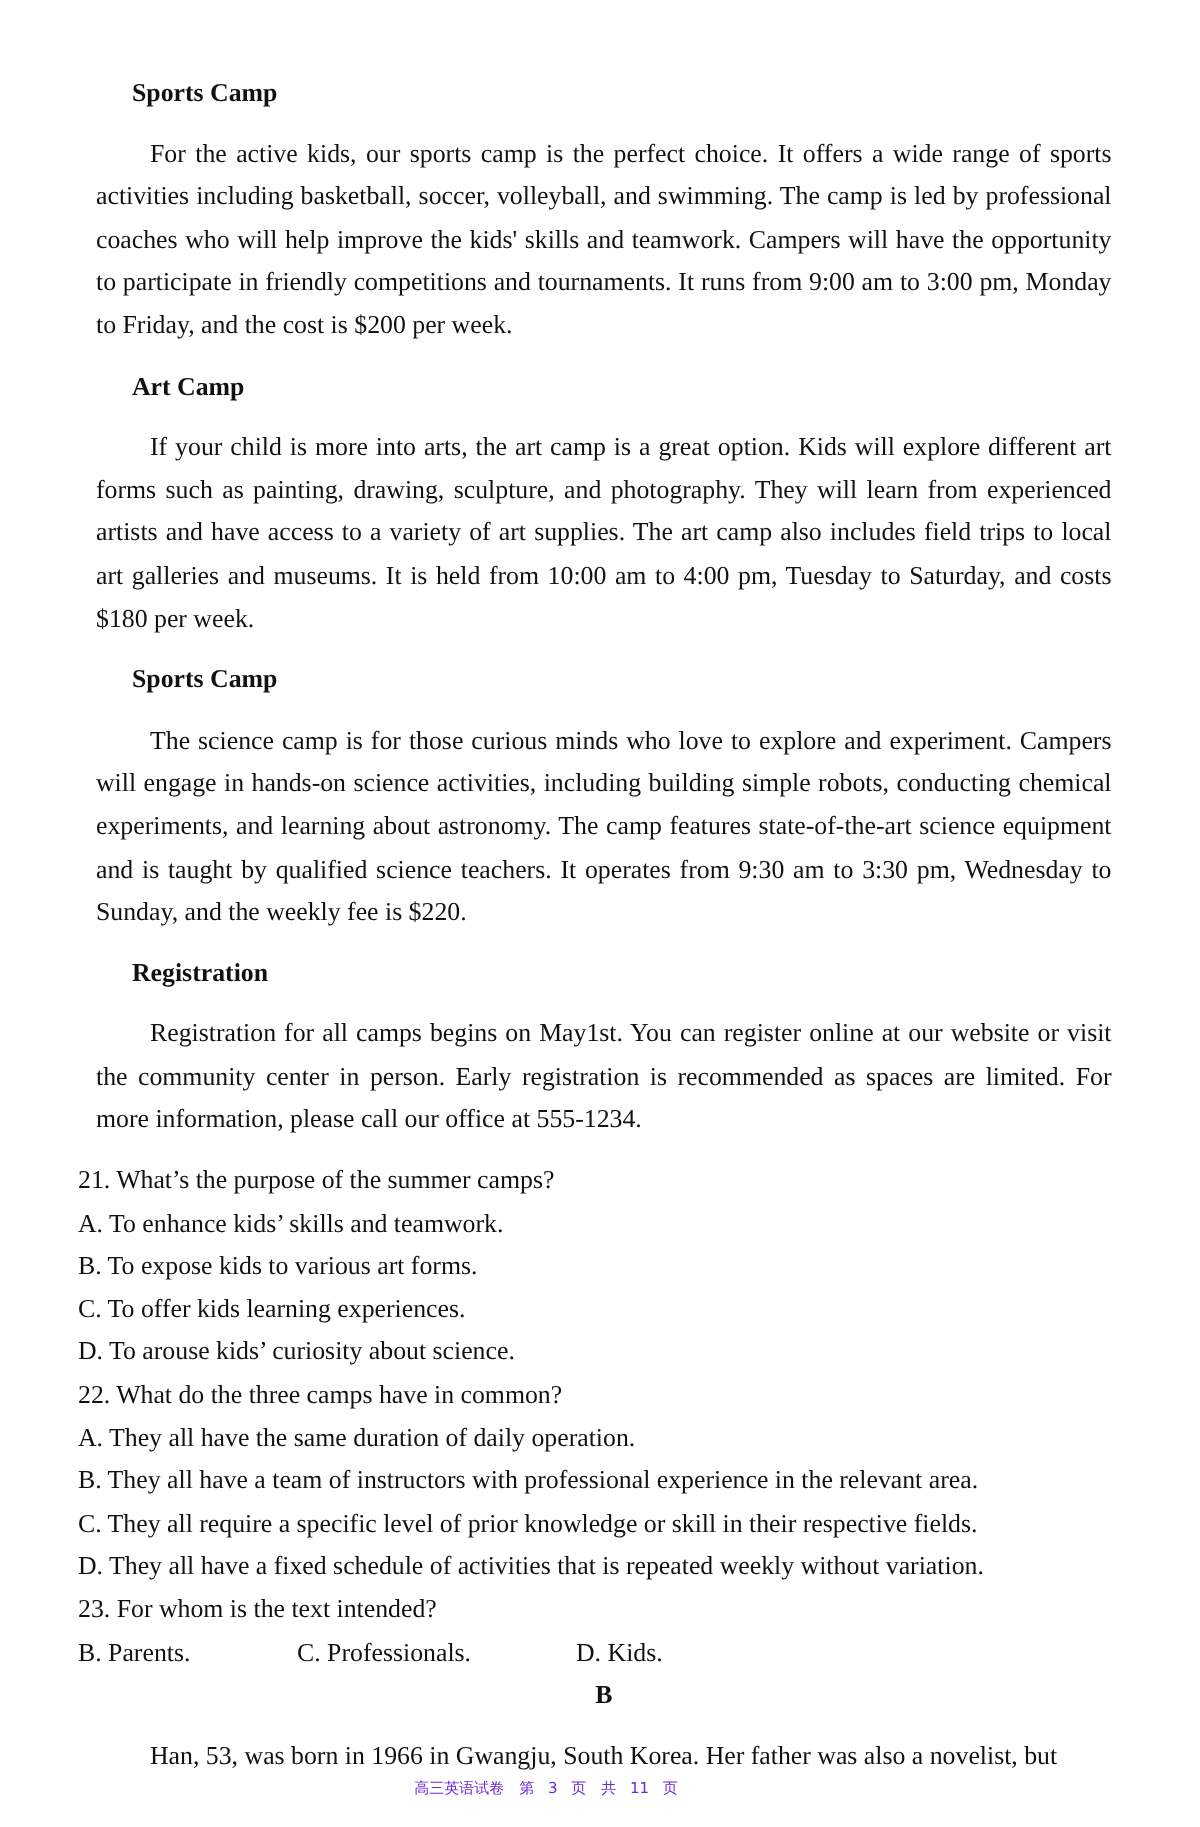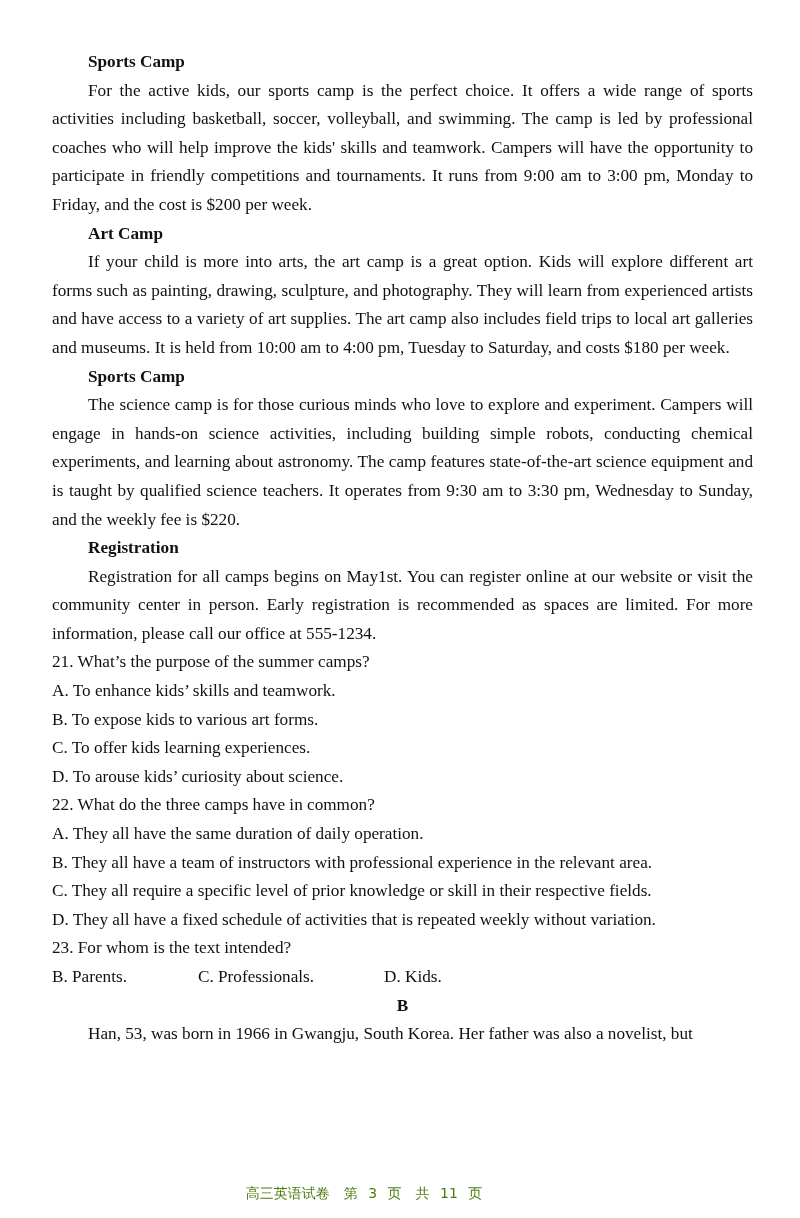--- a/index.html
+++ b/index.html
@@ -4,28 +4,28 @@
 <style>
   html, body { margin: 0; padding: 0; }
   body {
     width: 800px; height: 1218px; background: #ffffff; color: #111;
     font-family: "Liberation Serif", "DejaVu Serif", serif;
     position: relative; overflow: hidden;
   }
   .page { position: absolute; left: 52px; top: 48px; width: 701px; }
   .line { font-size: 17.2px; line-height: 28.6px; height: 28.6px; white-space: nowrap; }
   .heading { font-weight: bold; padding-left: 36px; }
-  .para { font-size: 17.2px; line-height: 28.6px; text-align: justify; text-align-last: left; margin: 0; }
+  .para { font-size: 17.2px; line-height: 28.6px; text-align: justify; text-align-last: left; margin: 12px; }
   .para .indent { display: inline-block; width: 36px; }
   .opts { display: flex; font-size: 17.2px; line-height: 28.6px; }
   .opts span { display: inline-block; }
   .center { text-align: center; font-weight: bold; }
   .footer {
     position: absolute; top: 1185px; left: 0; width: 728px; text-align: center;
-    font-family: "DejaVu Sans", sans-serif; font-size: 14px; color: #4d7c0f;
+    font-family: "DejaVu Sans", sans-serif; font-size: 10px; color: #6d28d9;
     word-spacing: 6px;
   }
 </style>
 </head>
 <body>
 
 <div class="page">
 
   <div class="line heading">Sports Camp</div>
   <p class="para"><span class="indent"></span><span>For the active kids, our sports camp is the perfect choice. It offers a wide range of sports activities including basketball, soccer, volleyball, and swimming. The camp is led by professional coaches who will help improve the kids' skills and teamwork. Campers will have the opportunity to participate in friendly competitions and tournaments. It runs from 9:00 am to 3:00 pm, Monday to Friday, and the cost is $200 per week.</span></p>

